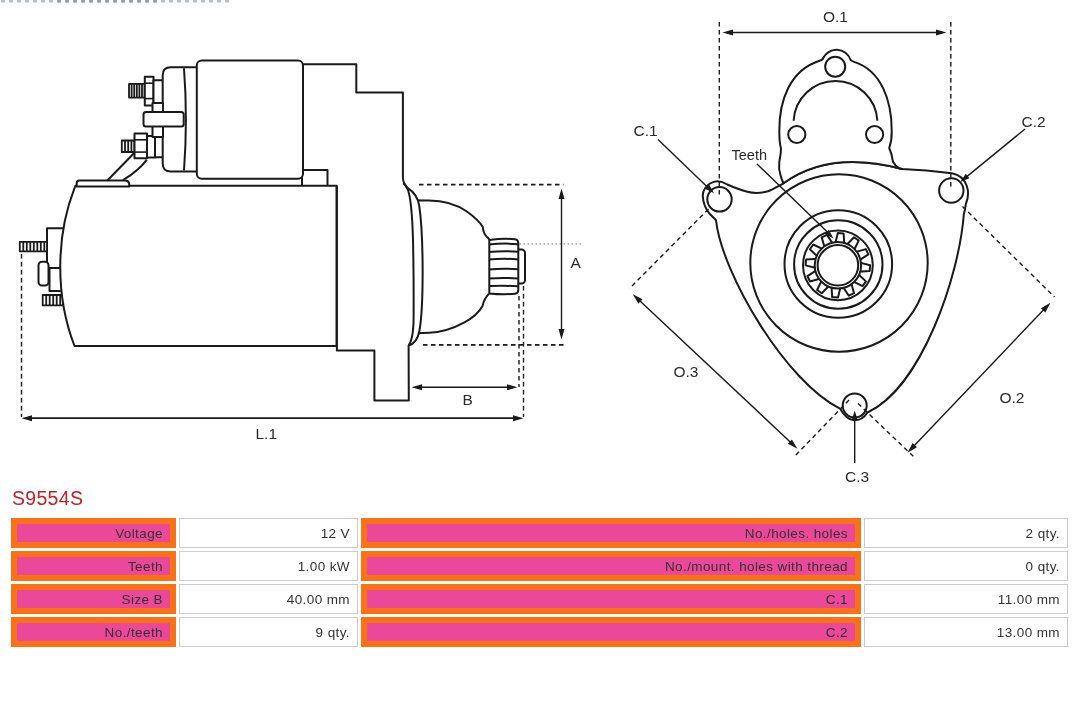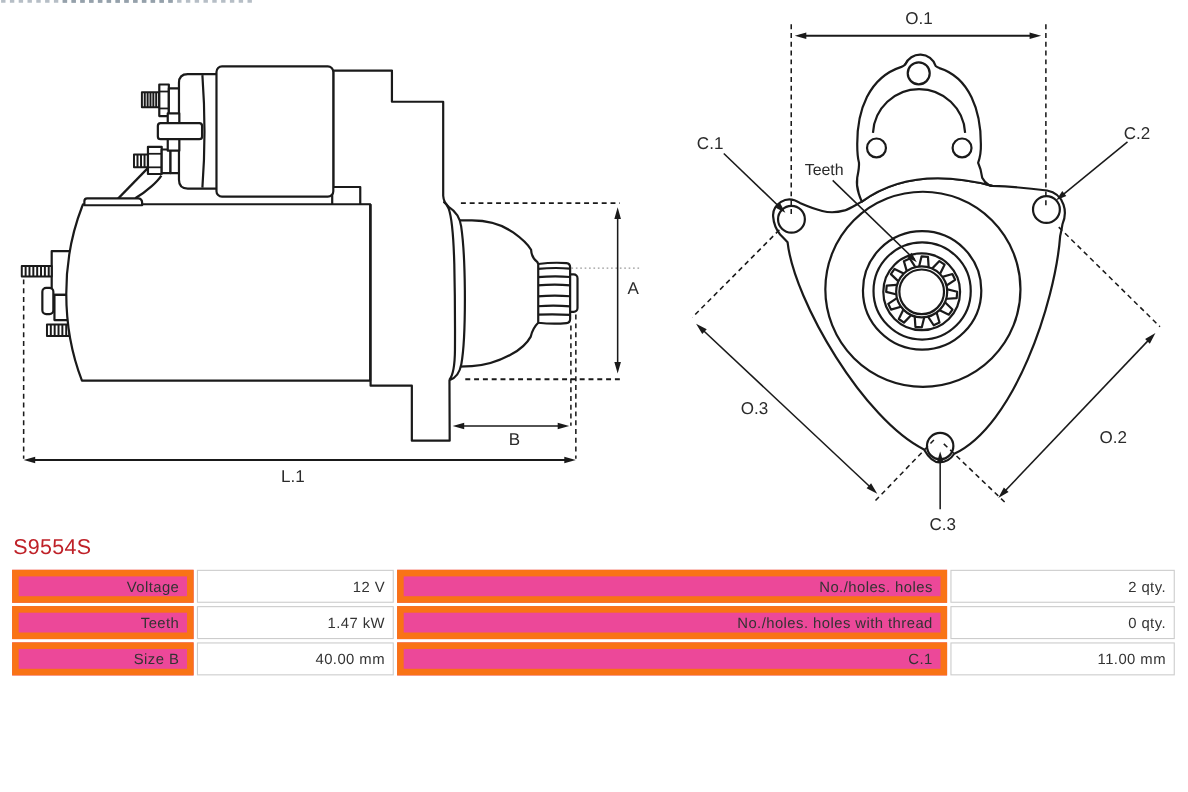--- a/index.html
+++ b/index.html
@@ -231,25 +231,31 @@
       </colgroup>
   <tbody>
         <tr>
           <td class="lab">Voltage</td>
           <td class="val">12 V</td>
           <td class="lab">No./holes. holes</td>
           <td class="val">2 qty.</td>
         </tr>
   <tr>
           <td class="lab">Teeth</td>
-          <td class="val">1.47 kW</td>
-          <td class="lab">No./holes. holes with thread</td>
+          <td class="val">1.00 kW</td>
+          <td class="lab">No./mount. holes with thread</td>
           <td class="val">0 qty.</td>
         </tr>
   <tr>
           <td class="lab">Size B</td>
           <td class="val">40.00 mm</td>
           <td class="lab">C.1</td>
           <td class="val">11.00 mm</td>
         </tr>
+  <tr>
+          <td class="lab">No./teeth</td>
+          <td class="val">9 qty.</td>
+          <td class="lab">C.2</td>
+          <td class="val">13.00 mm</td>
+        </tr>
 </tbody>
     </table>
 </div>
 
 </body></html>

